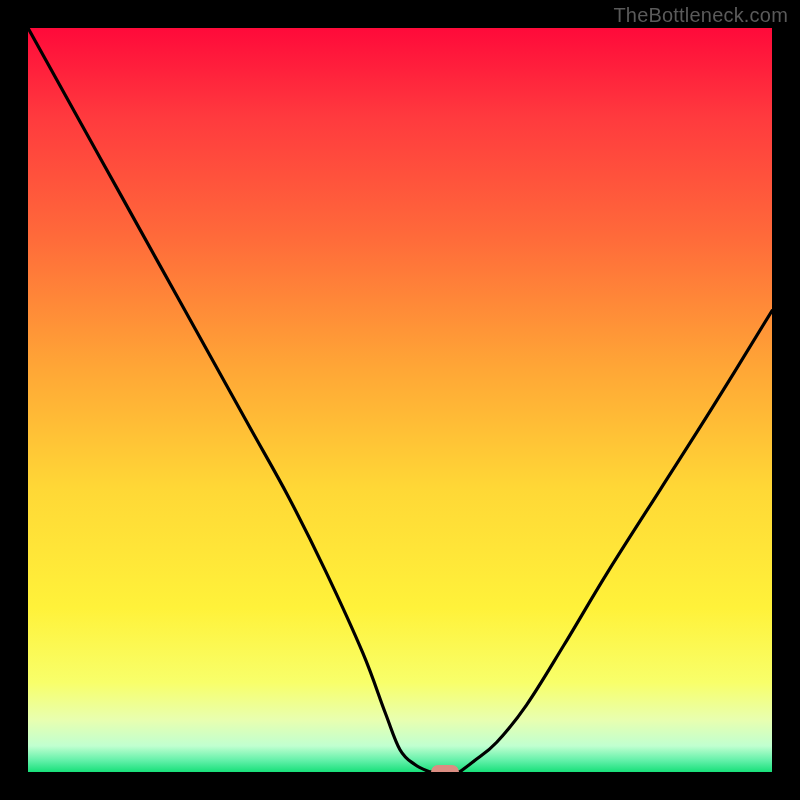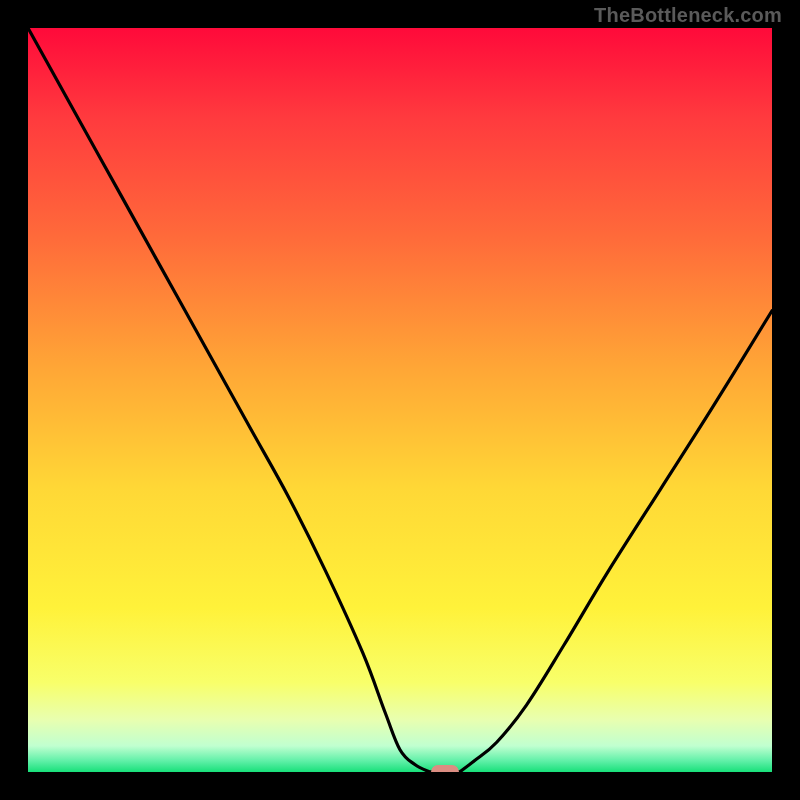--- a/index.html
+++ b/index.html
@@ -12,24 +12,24 @@
   }
   .frame {
     position: relative;
     width: 800px;
     height: 800px;
     background: #000;
   }
   .watermark {
     position: absolute;
     top: 4px;
-    right: 18px;
+    right: 12px;
     color: #5a5a5a;
     font-size: 20px;
-    font-weight: 700;
+    font-weight: 400;
     letter-spacing: 0.2px;
     z-index: 20;
   }
   .plot {
     position: absolute;
     left: 28px;
     top: 28px;
     width: 744px;
     height: 744px;
     overflow: hidden;

